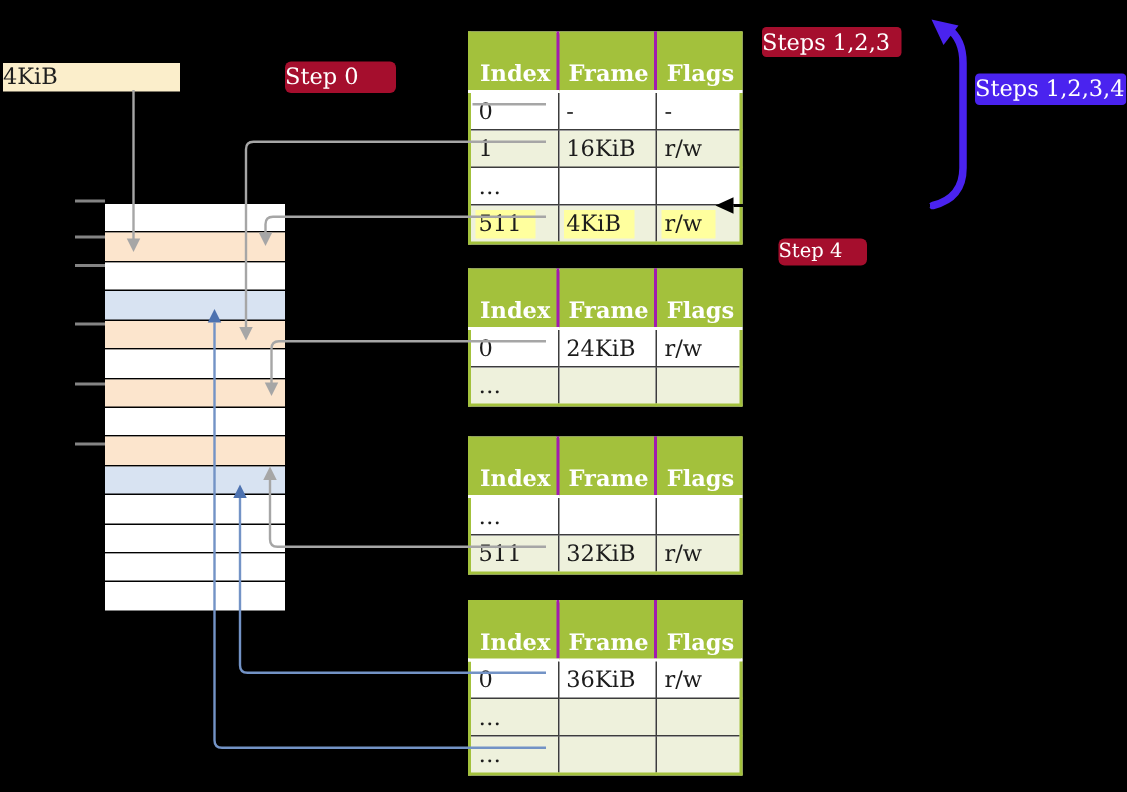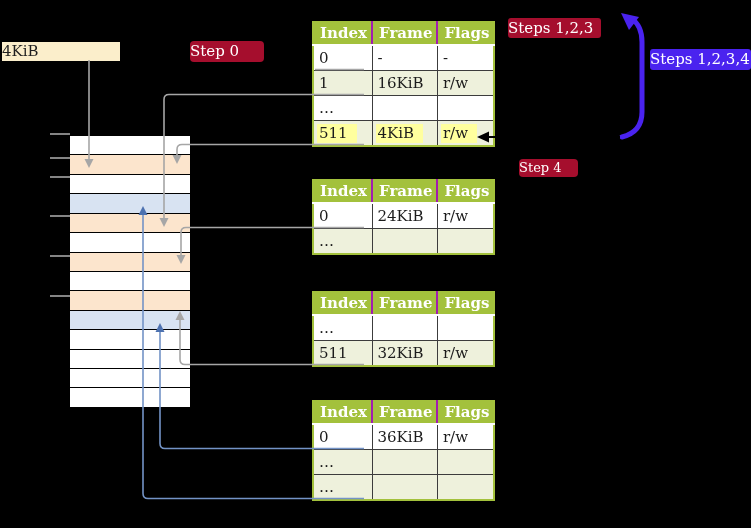--- a/index.html
+++ b/index.html
@@ -21,21 +21,21 @@
   .memrow{height:18.43px;border-bottom:1.5px solid #000;}
   .c-white{background:#ffffff;}
   .c-peach{background:#fce5cd;}
   .c-blue{background:#d8e3f2;}
   .tick{position:absolute;left:50px;width:20px;height:2px;background:#848484;}
   
   table{position:absolute;left:312px;border-collapse:collapse;background:#fff;
         color:#1c1c1c;font-size:15px;table-layout:fixed;border:2px solid #a3c13c;}
   #t1{top:21px;} #t2{top:179px;} #t3{top:291px;} #t4{top:400px;}
   th{background:#a3c13c;color:#fff;font-weight:bold;text-align:left;
-     height:18px;padding:1px 4px 2px 6px;border-bottom:2px solid #fff;font-size:15px;}
+     height:18px;padding:17px 4px 2px 6px;border-bottom:2px solid #fff;font-size:15px;}
   th + th{border-left:2px solid #a21caf;}
   td{border:1px solid #3c3c3c;height:20px;padding:2px 4px 2px 5px;overflow:hidden;}
   tr.lg td{background:#eef1dc;}
   .hl{display:inline-block;background:#ffff9e;padding:0 9px 1px 2px;margin-left:-2px;}
   
   #overlay{position:absolute;left:0;top:0;z-index:6;pointer-events:none;}
 </style>
 </head>
 <body>
 

